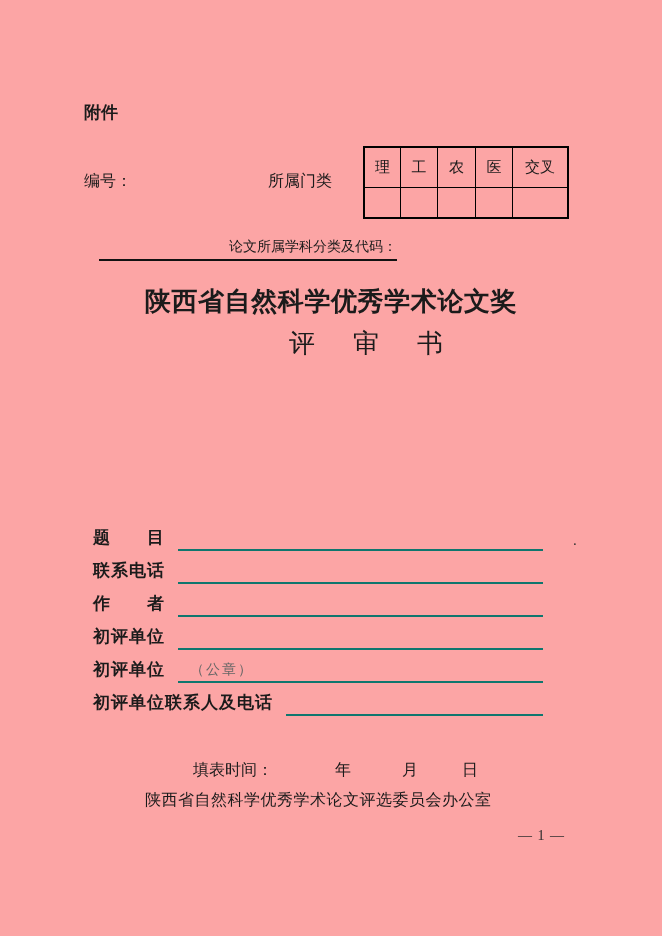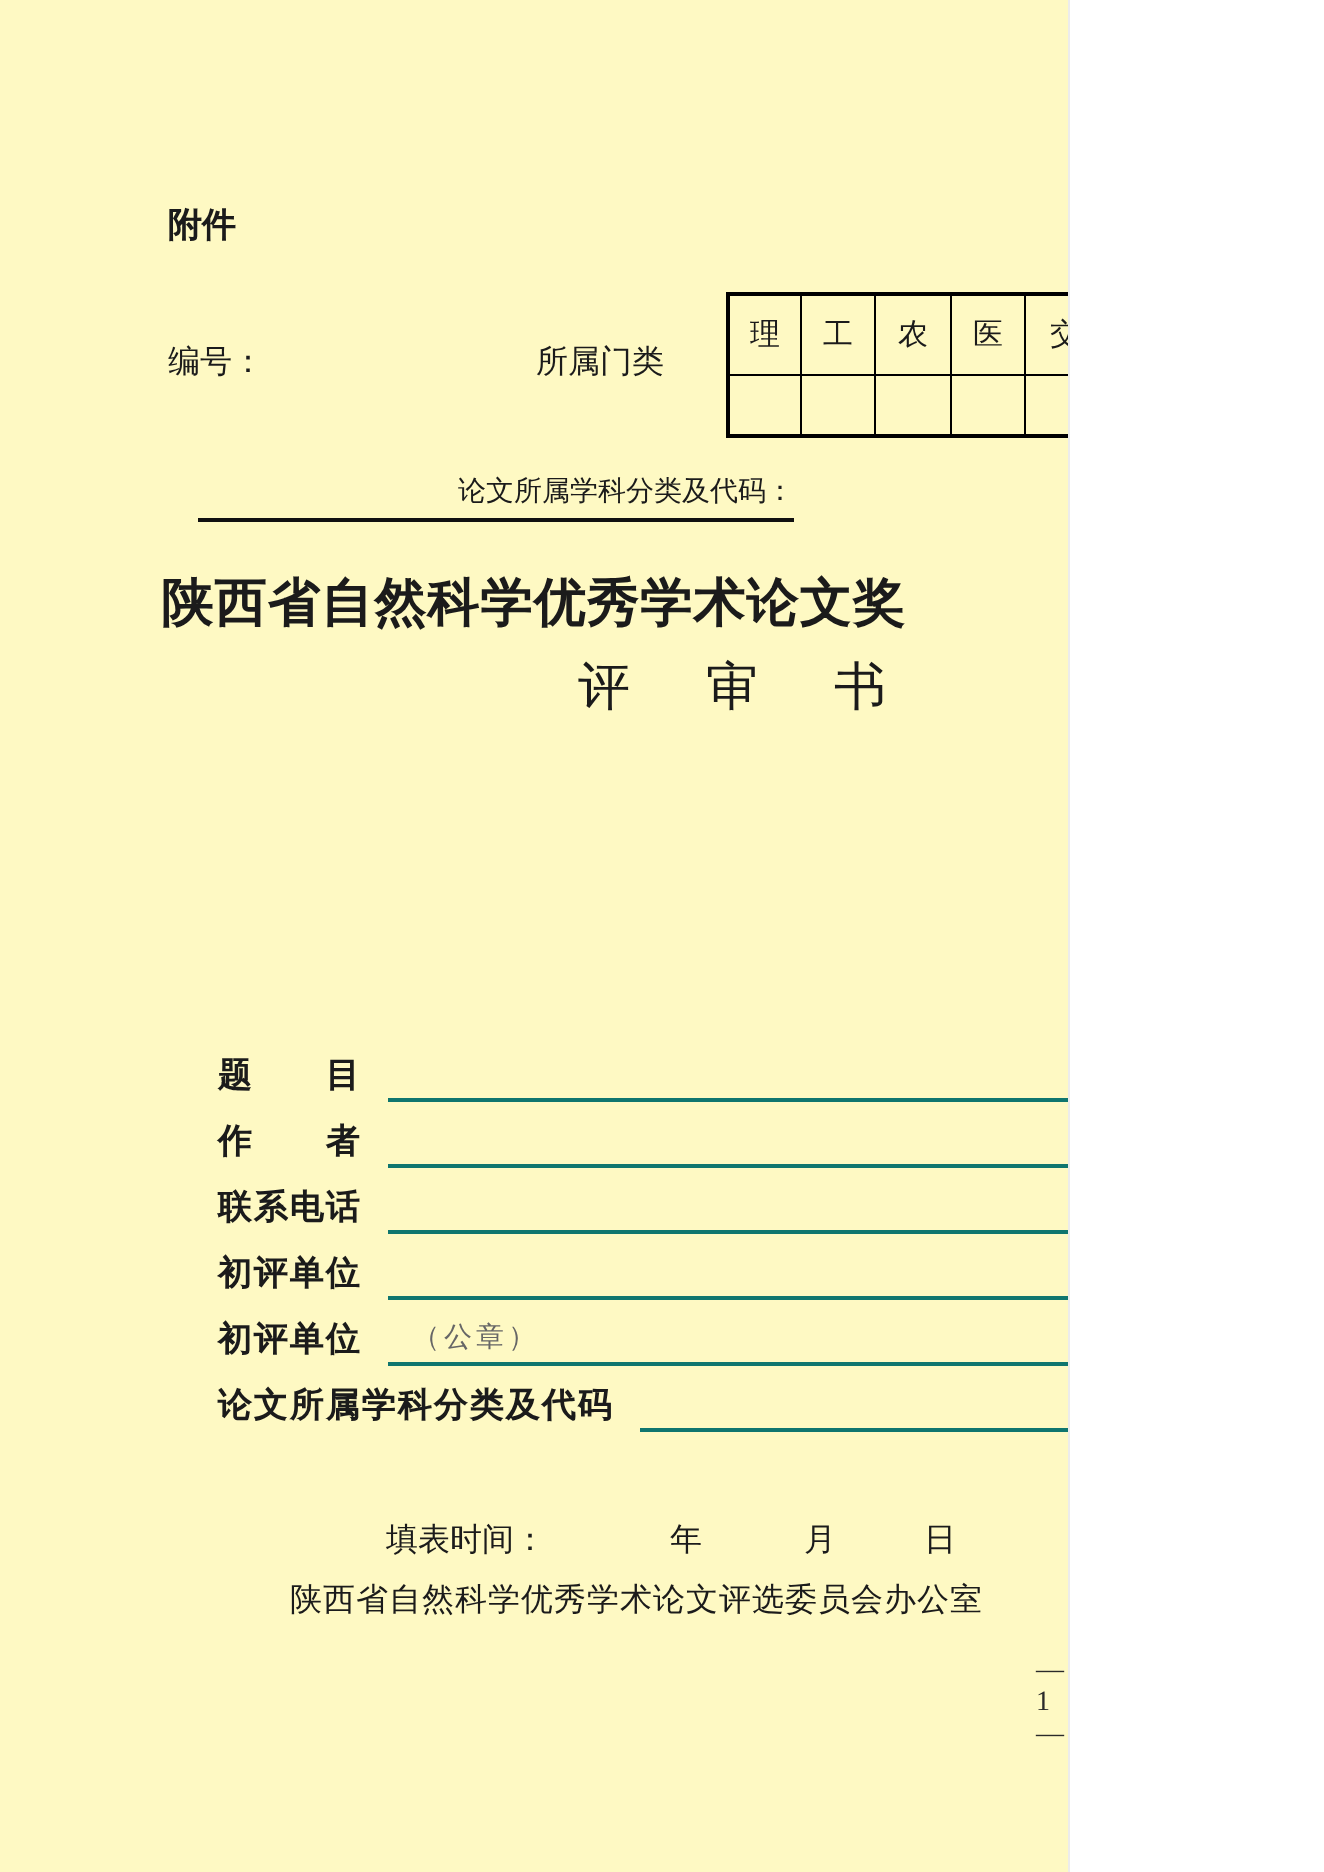--- a/index.html
+++ b/index.html
@@ -1,18 +1,18 @@
 <!DOCTYPE html>
 <html><head>
 <meta charset="utf-8">
 <style>
   * { margin:0; padding:0; box-sizing:border-box; }
   html,body { background:#fff; }
   .page {
-    position:relative; width:534px; height:936px; background:#fef9c3;
+    position:relative; width:662px; height:936px; background:#fca5a5;
     font-family:"Liberation Serif", serif; color:#1b1b1b; overflow:hidden;
     outline:1px solid #ececec;
   }
   .attachment {
     position:absolute; left:84px; top:101px;
     font-family:"Liberation Sans", sans-serif; font-weight:700; font-size:17px;
   }
   .number-label { position:absolute; left:84px; top:171px; font-size:16px; }
   .category-label { position:absolute; left:268px; top:171px; font-size:16px; }
 
@@ -32,21 +32,21 @@
 
   .title1 {
     position:absolute; left:0; right:0; top:284px; text-align:center;
     font-size:26px; letter-spacing:0.6px;font-weight:bold;
   }
   .title2 {
     position:absolute; left:289px; top:326px;
     font-size:26px; letter-spacing:6px; white-space:pre;
   }
 
-  .fields { position:absolute; left:109px; top:518px; width:450px;text-align:right; }
+  .fields { position:absolute; left:93px; top:518px; width:450px;text-align:right; }
   .frow { height:33px; display:flex; align-items:flex-end; }
   .flabel {
     font-family:"Liberation Sans", sans-serif; font-weight:700; font-size:17px;
     letter-spacing:1px; line-height:1.2; padding-bottom:3px; white-space:pre;
   }
   .fblank {
     flex:1; margin-left:13px; border-bottom:2px solid #0f766e; height:27px;
     display:flex; align-items:flex-end; padding-left:12px;
   }
   .fvalue { font-size:14px; color:#666; line-height:1.4; padding-bottom:1px; letter-spacing:2px; }
@@ -94,45 +94,45 @@
   <div class="title2">评　审　书</div>
 
   <div class="fields">
     <div class="frow">
       <span class="flabel">题　　目</span>
       <span class="fblank">
           <span class="fvalue"></span>
         </span>
     </div>
     <div class="frow">
-      <span class="flabel">作　　者</span>
+      <span class="flabel">联系电话</span>
       <span class="fblank">
           <span class="fvalue"></span>
         </span>
     </div>
     <div class="frow">
-      <span class="flabel">联系电话</span>
+      <span class="flabel">作　　者</span>
       <span class="fblank">
           <span class="fvalue"></span>
         </span>
     </div>
     <div class="frow">
       <span class="flabel">初评单位</span>
       <span class="fblank">
           <span class="fvalue"></span>
         </span>
     </div>
     <div class="frow">
       <span class="flabel">初评单位</span>
       <span class="fblank">
           <span class="fvalue">（公章）</span>
         </span>
     </div>
     <div class="frow">
-      <span class="flabel">论文所属学科分类及代码</span>
+      <span class="flabel">初评单位联系人及电话</span>
       <span class="fblank">
           <span class="fvalue"></span>
         </span>
     </div>
   </div>
 
   <div class="stray-dot">.</div>
 
   <div class="date-row">
     <span class="d-label">填表时间：</span>

